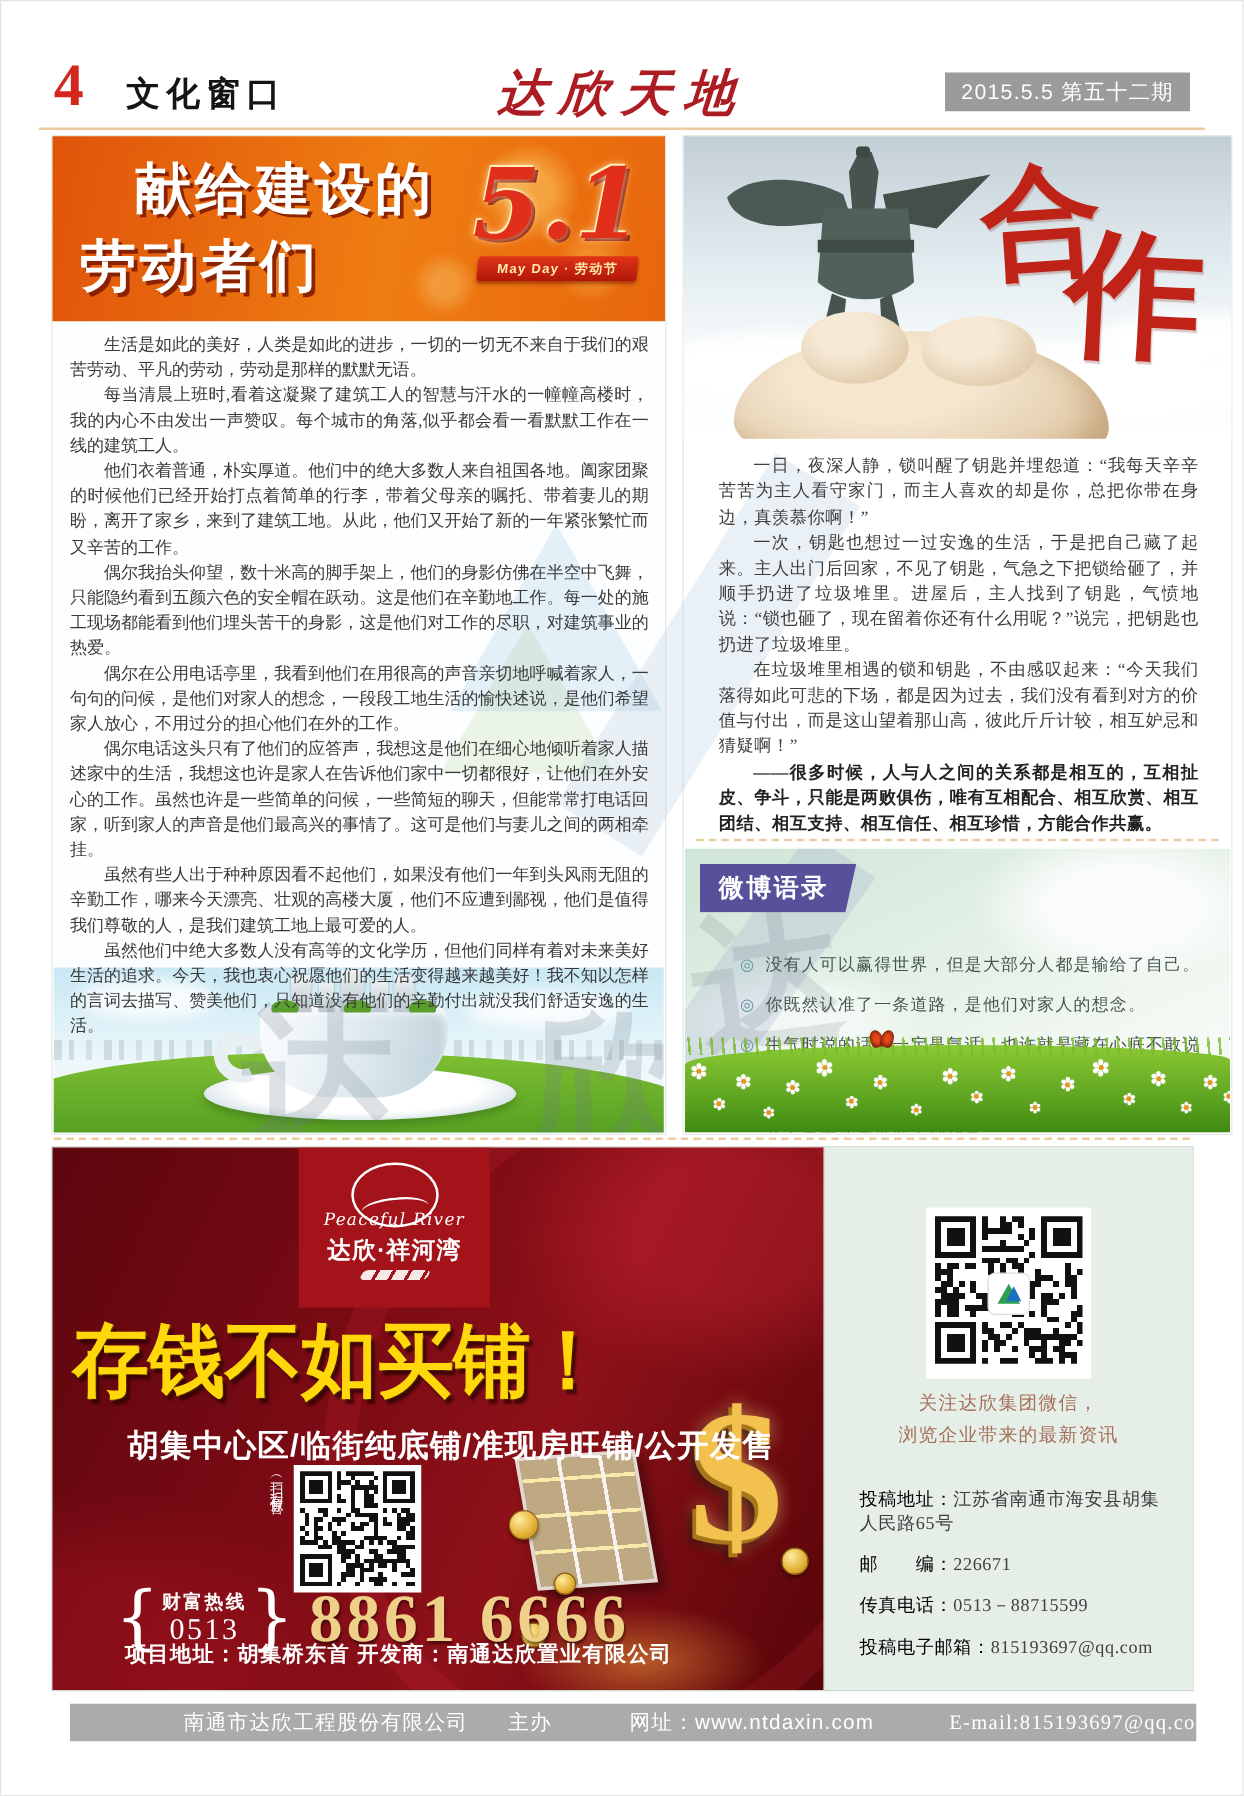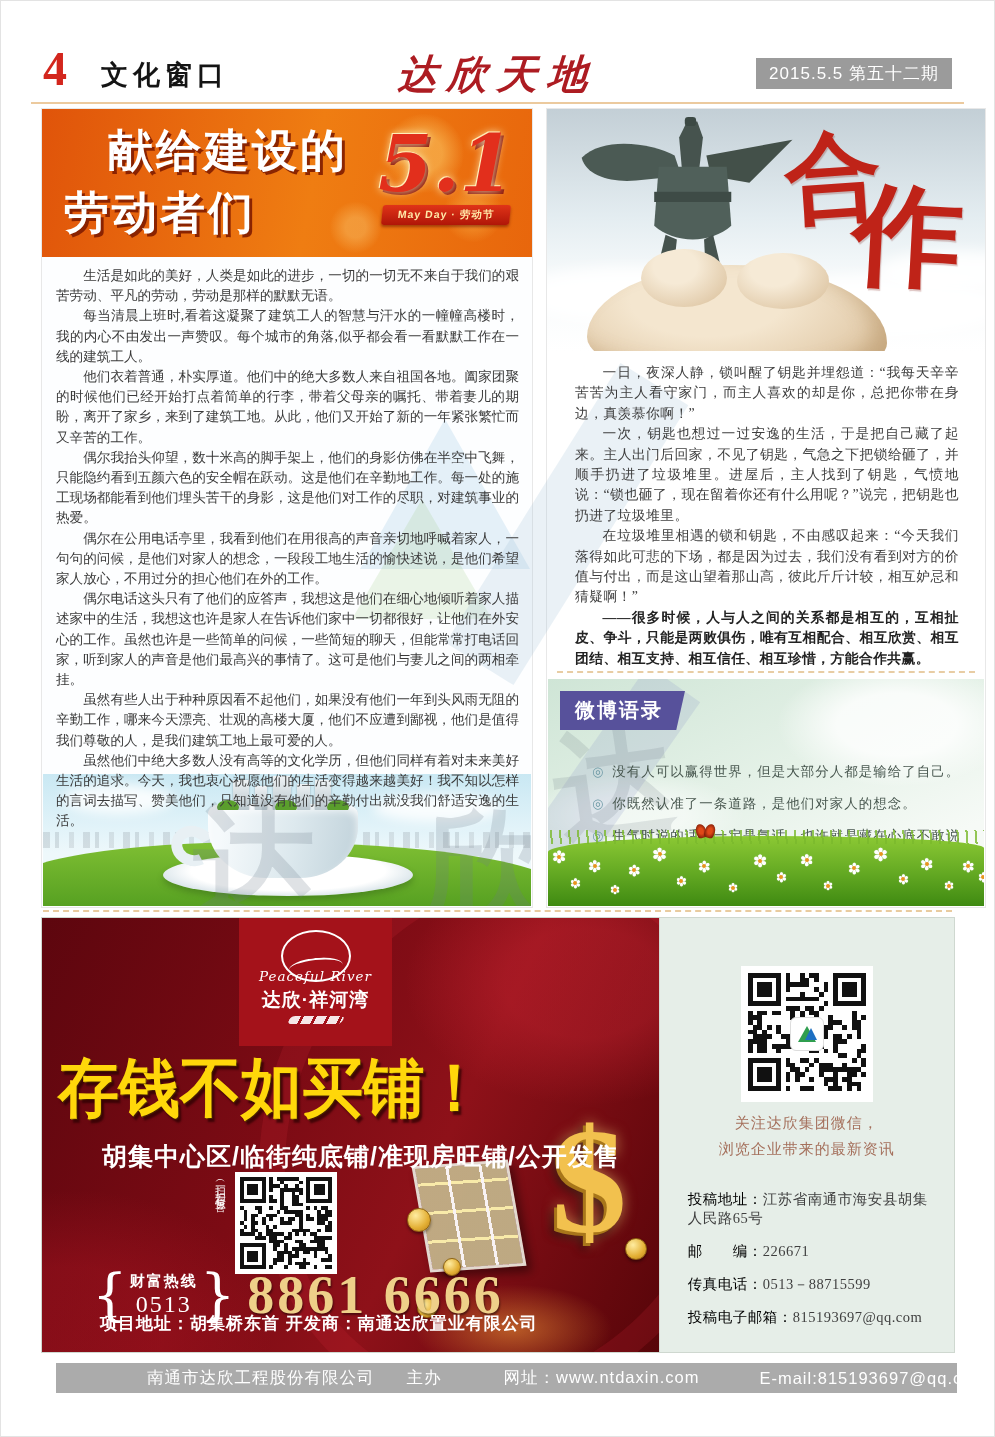--- a/index.html
+++ b/index.html
@@ -210,21 +210,21 @@
   .c-label { color:#000000; }
   .c-value { color:#3f3f3f; }
 
   
   .footer { position:absolute; left:55px; top:1362px; width:901px; height:30px; background:#ababab;
     color:#fff; font-family:"Liberation Sans",sans-serif; font-size:16.5px;
     display:flex; align-items:center; padding-left:91px; letter-spacing:1px; }
   .footer span { white-space:pre; }
   .f-role { margin-left:32px; }
   .f-web { margin-left:62px; }
-  .f-mail { margin-left:60px; }
+  .f-mail { margin-left:60px;font-family:Liberation Serif, serif; }
 </style>
 </head>
 <body>
 
 <div class="page">
 
   <div class="hdr-pagenum">4</div>
   <div class="hdr-section">文化窗口</div>
   <div class="hdr-masthead">达欣天地</div>
   <div class="hdr-issue">2015.5.5  第五十二期</div>

